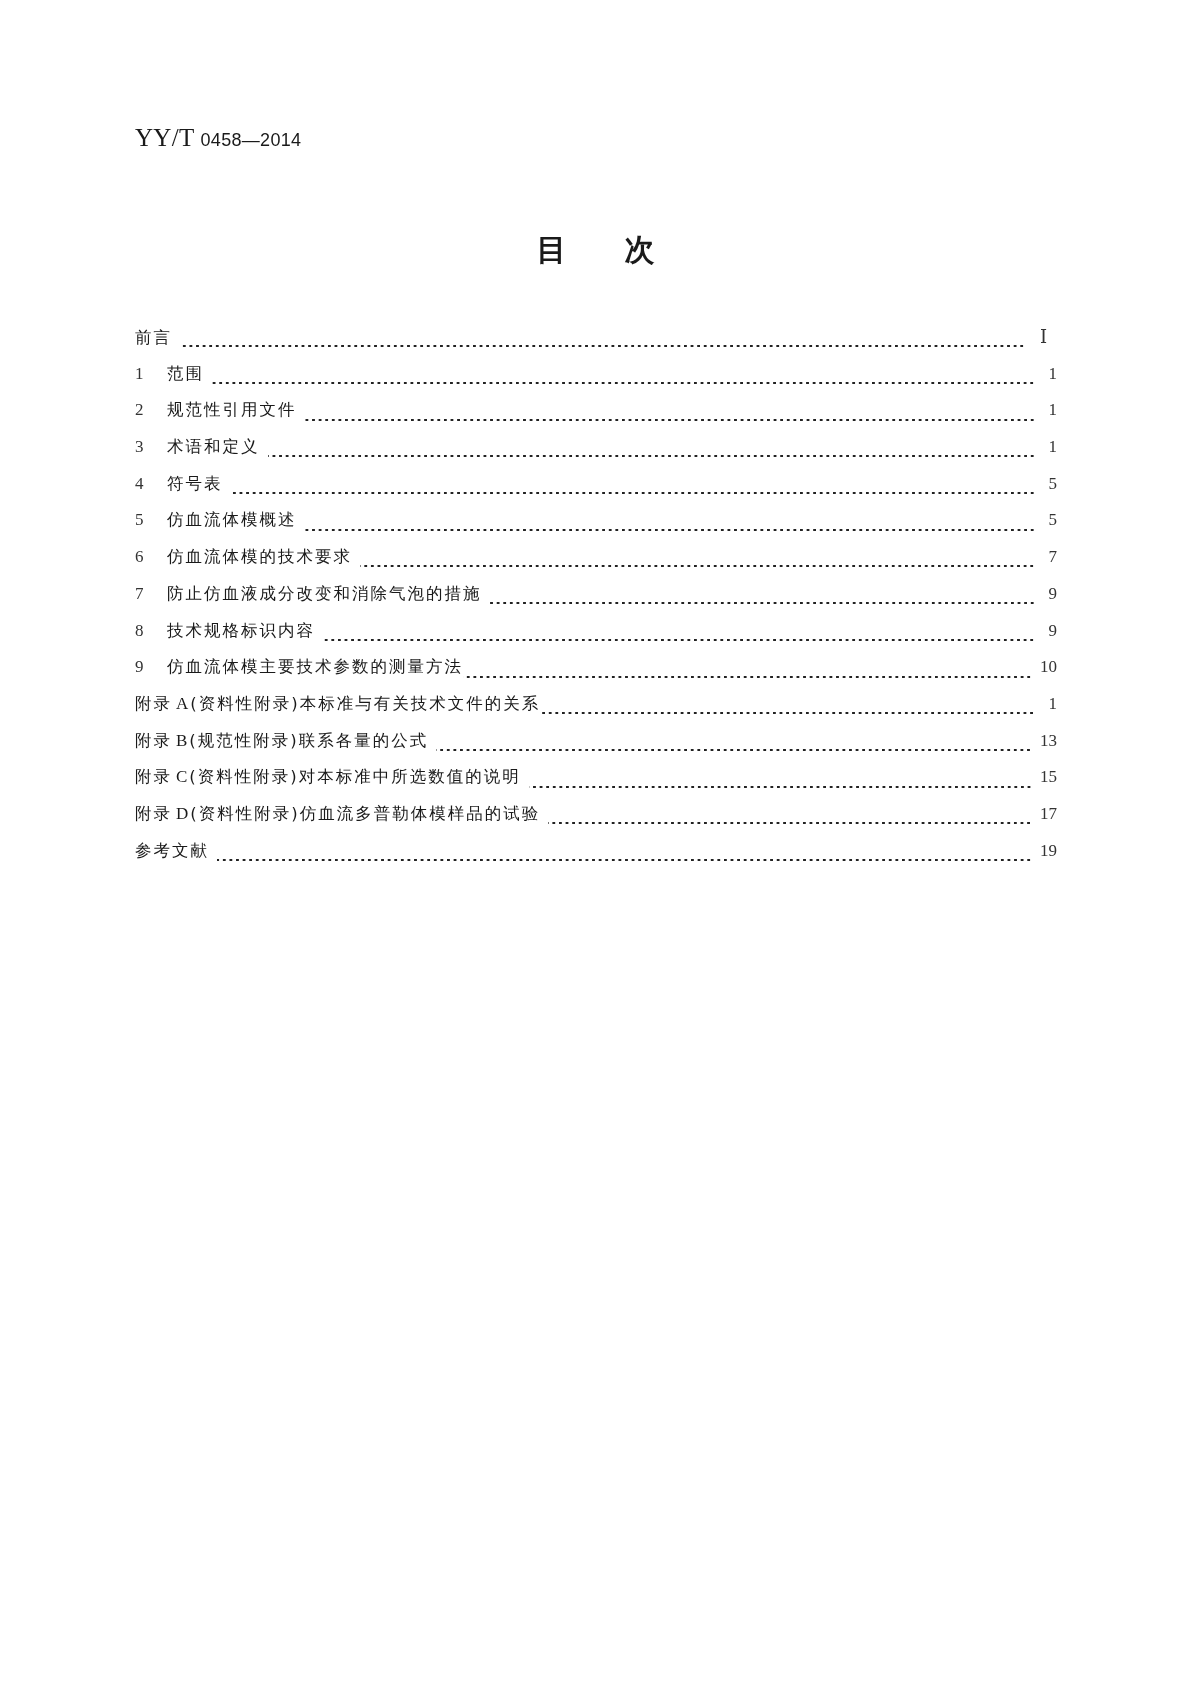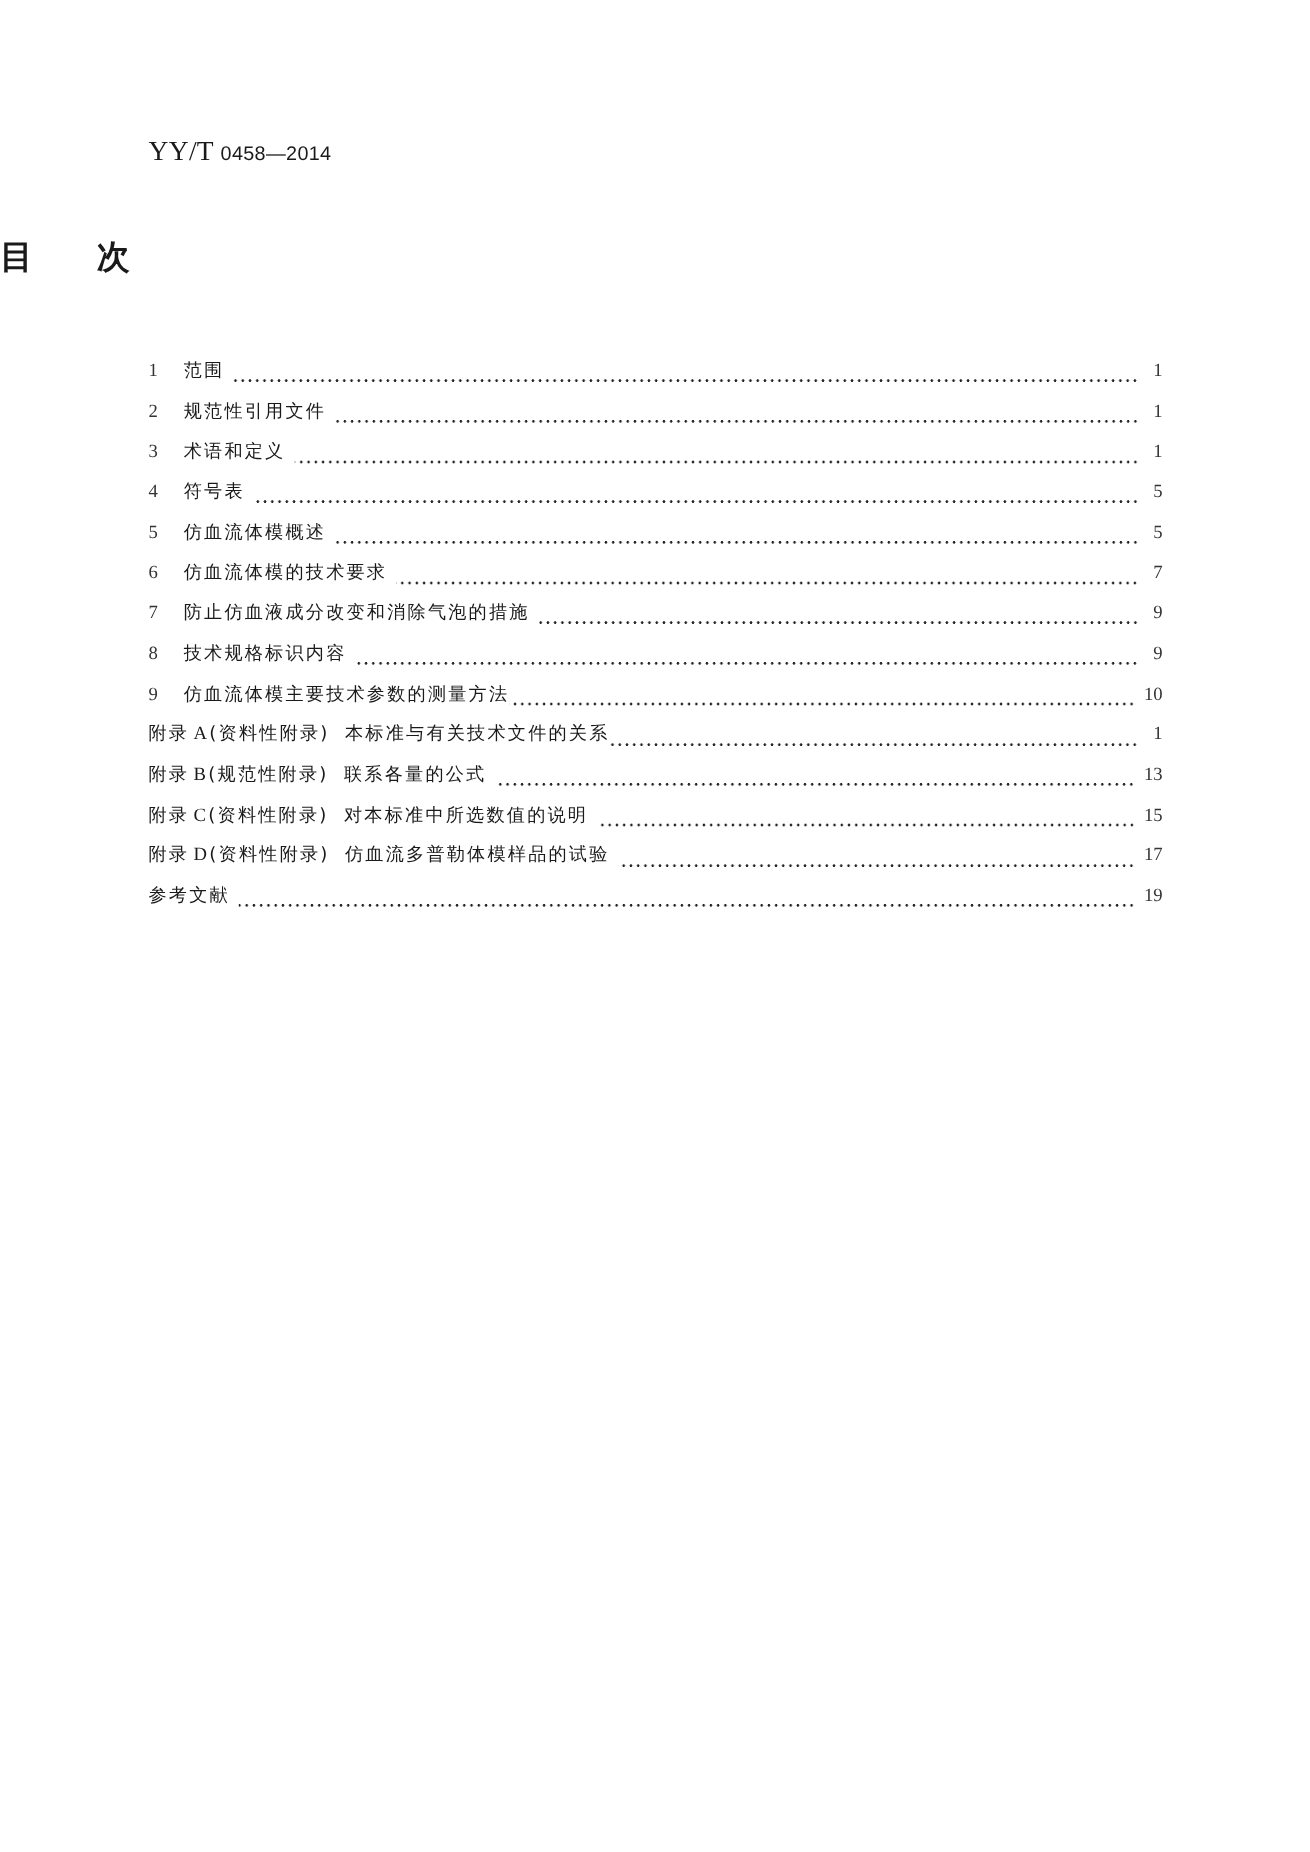--- a/index.html
+++ b/index.html
@@ -30,22 +30,22 @@
     }
     .page-header .std-number {
       font-family: "Liberation Sans", "DejaVu Sans", sans-serif;
       font-size: 18px;
       margin-left: 6px;
     }
     .toc-title {
       position: absolute;
       left: 0;
       width: 1191px;
-      top: 214px;
-      text-align: left;
+      top: 230px;
+      text-align: center;
       font-family: "DejaVu Sans", "Liberation Sans", sans-serif;
       font-weight: bold;
       font-size: 30px;
       letter-spacing: 0;
     }
     .toc-title span {
       display: inline-block;
     }
     .toc-title .gap {
       width: 58px;
@@ -79,21 +79,20 @@
       font-size: 16.5px;
       color: #1a1a1a;
     }
     .toc-label .latin {
       font-family: "Liberation Serif", "DejaVu Serif", serif;
       font-size: 17px;
       letter-spacing: 0;
       margin: 0 2px 0 4px;
     }
     .toc-sub {
-      margin-left: 14px;
     }
     .toc-leader {
       flex: 1;
       margin: 0 8px 0 8px;
       height: 4px;
       align-self: center;
       position: relative;
       top: 2px;
       background-image: radial-gradient(circle, #222 1.1px, transparent 1.4px);
       background-size: 6.6px 4px;
@@ -121,20 +120,25 @@
 <div class="page-header">
   <span class="std-prefix">YY/T</span><span class="std-number">0458—2014</span>
 </div>
 
 <div class="toc-title">
   <span>目</span><span class="gap"></span><span>次</span>
 </div>
 
 <ul class="toc-list">
 
+  <li class="toc-row">
+    <span class="toc-label">前言</span>
+    <span class="toc-leader"></span>
+    <span class="toc-page roman">Ⅰ</span>
+  </li>
 
   <li class="toc-row">
     <span class="toc-num">1</span>
     <span class="toc-label">范围</span>
     <span class="toc-leader"></span>
     <span class="toc-page">1</span>
   </li>
 
   <li class="toc-row">
     <span class="toc-num">2</span>

